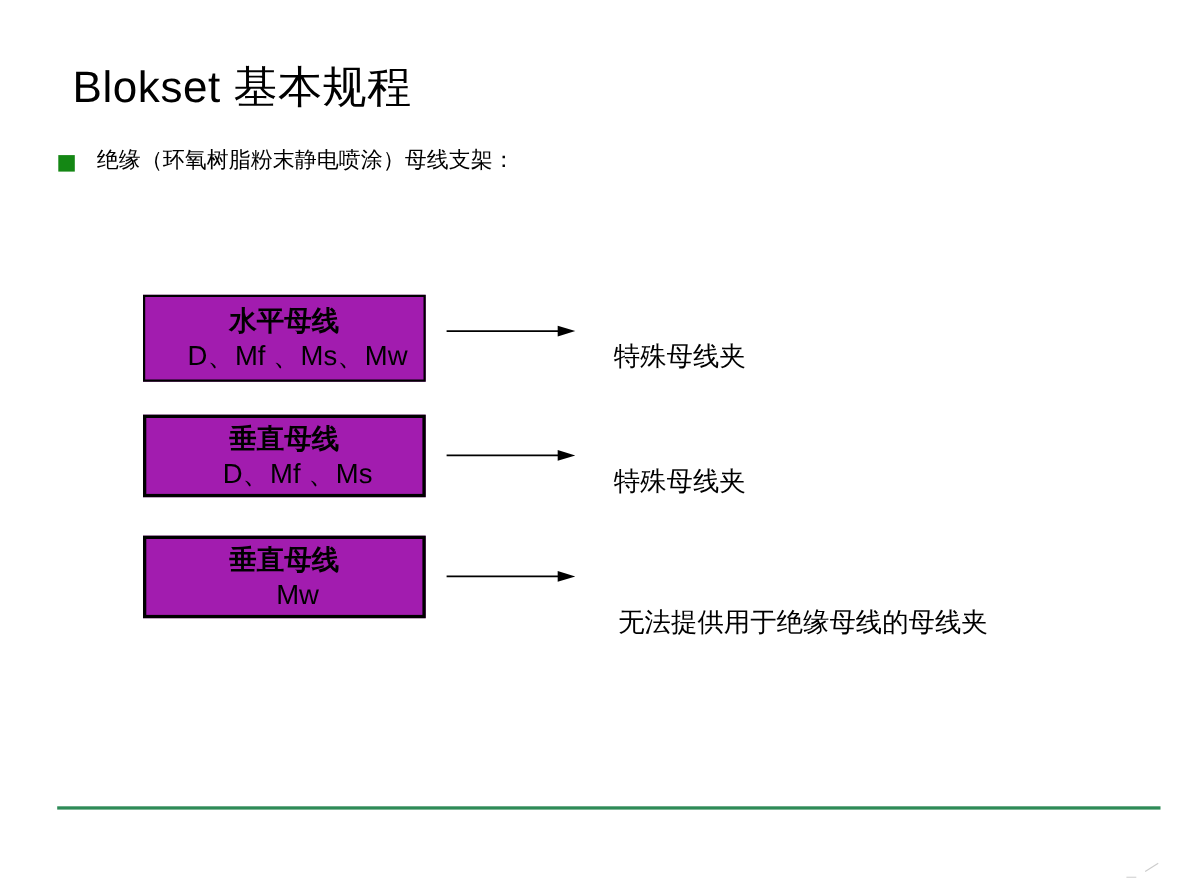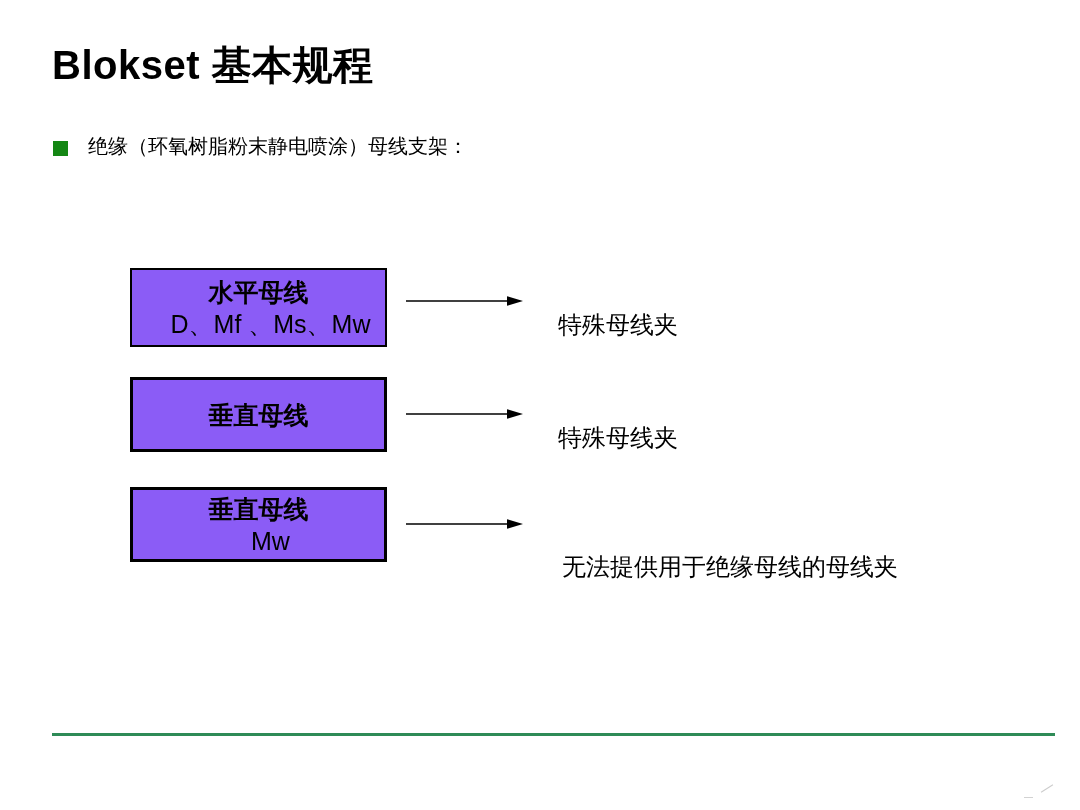--- a/index.html
+++ b/index.html
@@ -13,23 +13,23 @@
     height: 810px;
     background: #ffffff;
     overflow: hidden;
     font-family: "Liberation Sans", sans-serif;
     color: #000000;
   }
   .title {
     position: absolute;
     left: 50px;
     top: 36px;
-    margin: 2px;
+    margin: 16px;
     font-size: 40px;
-    font-weight: bold;
+    font-weight: normal;
     letter-spacing: 0.5px;
     white-space: nowrap;
   }
   .bullet-square {
     position: absolute;
     left: 53px;
     top: 141px;
     width: 15px;
     height: 15px;
     background: var(--bullet-green, #148714);
@@ -41,21 +41,21 @@
     font-size: 20px;
     line-height: 30px;
     white-space: nowrap;
   }
   .flow-box {
     position: absolute;
     left: 130px;
     width: 257px;
     box-sizing: border-box;
     border: 2px solid #000000;
-    background: #8b5cf6;
+    background: #a21caf;
     display: flex;
     flex-direction: column;
     align-items: center;
     justify-content: center;
     text-align: center;
   }
   .box1 { top: 268px; height: 79px; border-width: 2px; }
   .box2 { top: 377px; height: 75px; border-width: 3px; }
   .box3 { top: 487px; height: 75px; border-width: 3px; }
   .box-title {
@@ -135,20 +135,21 @@
     <div class="box-subtitle">D、Mf 、Ms、Mw</div>
   </div>
   <svg class="arrow arrow1" width="120" height="14" viewBox="0 0 120 14">
     <line x1="1" y1="7" x2="104" y2="7" stroke="#000000" stroke-width="1.6"></line>
     <polygon points="102,2.2 118,7 102,11.8" fill="#000000"></polygon>
   </svg>
   <div class="result result1">特殊母线夹</div>
 
   <div class="flow-box box2">
     <div class="box-title">垂直母线</div>
+    <div class="box-subtitle">D、Mf 、Ms</div>
   </div>
   <svg class="arrow arrow2" width="120" height="14" viewBox="0 0 120 14">
     <line x1="1" y1="7" x2="104" y2="7" stroke="#000000" stroke-width="1.6"></line>
     <polygon points="102,2.2 118,7 102,11.8" fill="#000000"></polygon>
   </svg>
   <div class="result result2">特殊母线夹</div>
 
   <div class="flow-box box3">
     <div class="box-title">垂直母线</div>
     <div class="box-subtitle">Mw</div>

